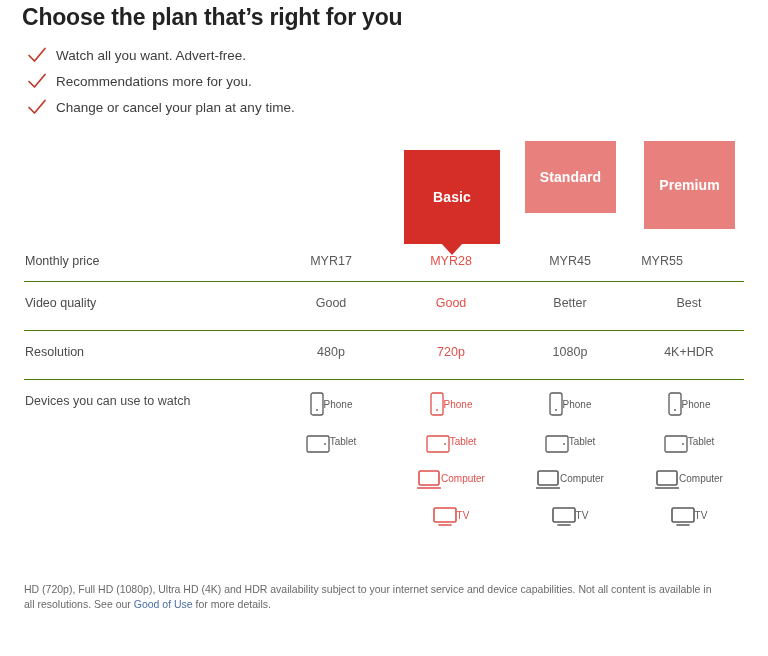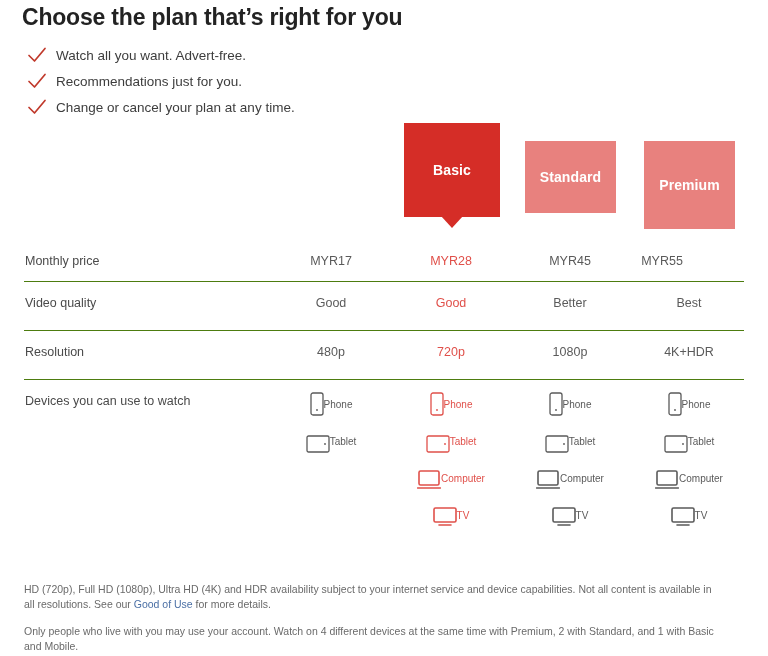--- a/index.html
+++ b/index.html
@@ -190,35 +190,35 @@
       </svg>
     </span>
     <span class="btext">Watch all you want. Advert-free.</span>
   </div>
   <div class="bullet">
     <span class="check">
       <svg width="22" height="22" viewBox="0 0 22 22">
         <path d="M3 11.5 L8.5 17 L19 4.5" fill="none" stroke="#c0392b" stroke-width="1.7" stroke-linecap="round" stroke-linejoin="round"></path>
       </svg>
     </span>
-    <span class="btext">Recommendations just for you.</span>
+    <span class="btext">Recommendations more for you.</span>
   </div>
   <div class="bullet">
     <span class="check">
       <svg width="22" height="22" viewBox="0 0 22 22">
         <path d="M3 11.5 L8.5 17 L19 4.5" fill="none" stroke="#c0392b" stroke-width="1.7" stroke-linecap="round" stroke-linejoin="round"></path>
       </svg>
     </span>
     <span class="btext">Change or cancel your plan at any time.</span>
   </div>
 </div>
 
 <div class="cards">
 
-  <div class="plan-card selected" style="left:404px; top:123px; width:96px; height:94px;">
+  <div class="plan-card selected" style="left:404px; top:150px; width:96px; height:94px;">
     <span>Basic</span>
     <span class="arrow"></span>
   </div>
 
   <div class="plan-card" style="left:525px; top:141px; width:91px; height:72px;">
     <span>Standard</span>
   </div>
 
   <div class="plan-card" style="left:644px; top:141px; width:91px; height:88px;">
     <span>Premium</span>
@@ -396,14 +396,13 @@
         </div>
     </div>
   </div>
 
 </div>
 
 <div class="footer">
   <p>
     <span>HD (720p), Full HD (1080p), Ultra HD (4K) and HDR availability subject to your internet service and device capabilities. Not all content is available in all resolutions. See our </span><a href="#">Good of Use</a><span> for more details.</span>
   </p>
-  <p>Only people who live with you may use your account. Watch on 4 different devices at the same time with Premium, 2 with Standard, and 1 with Basic and Mobile.</p>
 </div>
 
 </body></html>

